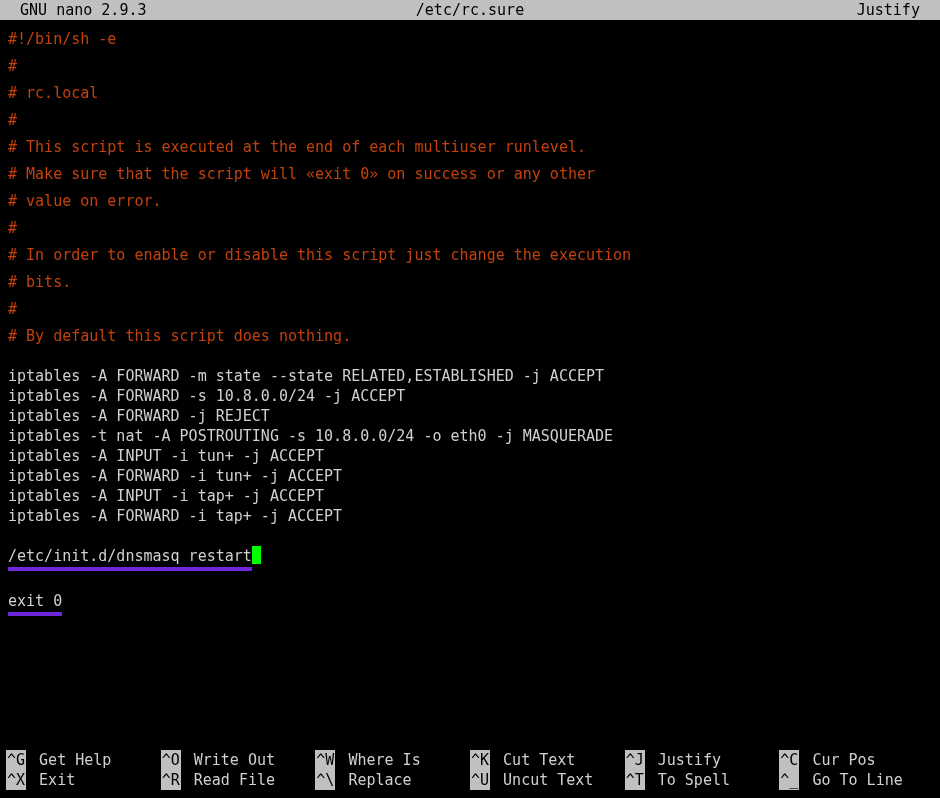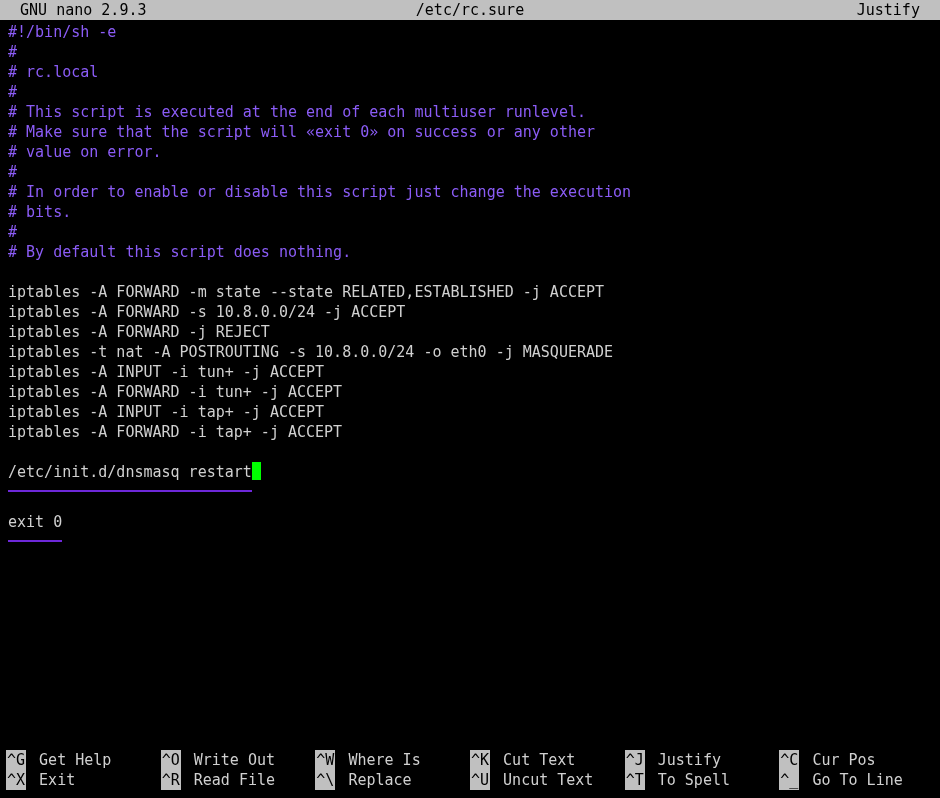--- a/index.html
+++ b/index.html
@@ -26,25 +26,25 @@
   .titlebar .center {
     position: absolute;
     left: 0; right: 0;
     text-align: center;
     pointer-events: none;
   }
   .editor {
     padding: 2px 8px 0 8px;
     white-space: pre;
   }
-  .comment { color: #8b5cf6; }
+  .comment { color: #c2410c; margin-top: 7px; }
   .underline-red {
     display: inline-block;
-    border-bottom: 2px solid #6d28d9;
-    padding-bottom: 8px;
+    border-bottom: 4px solid #6d28d9;
+    padding-bottom: 1px;
   }
   .cursor {
     display: inline-block;
     width: 9px;
     height: 18px;
     background: #00ff00;
     vertical-align: -3px;
   }
   .shortcut-bar {
     position: absolute;

